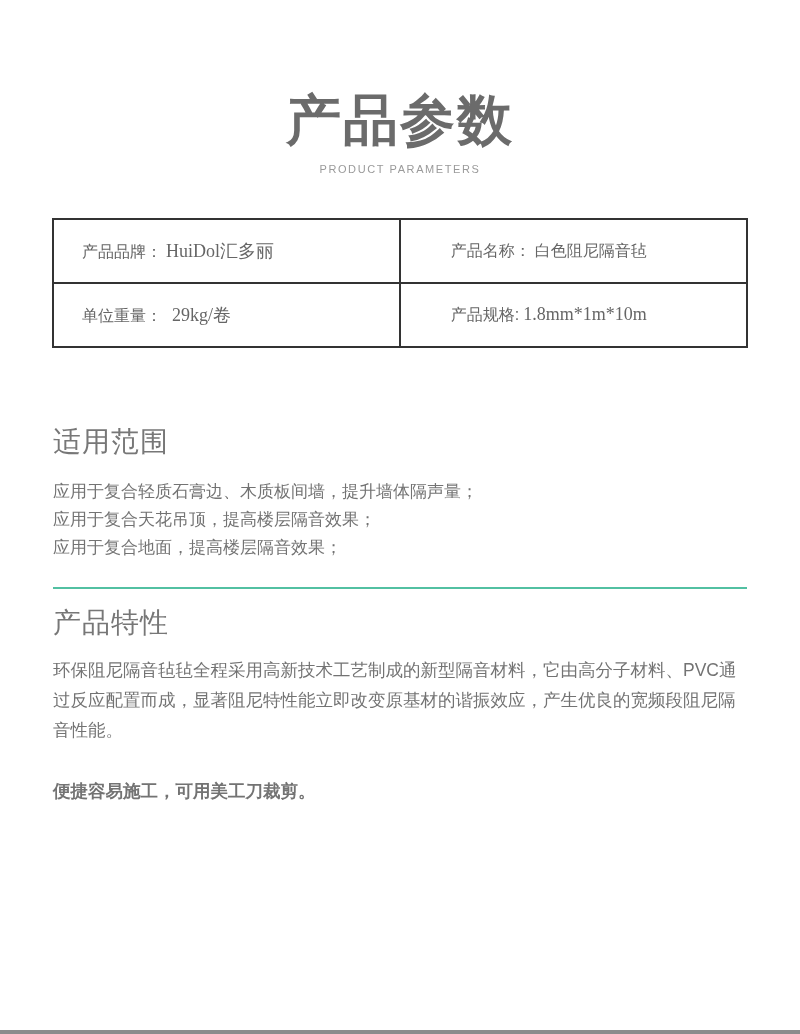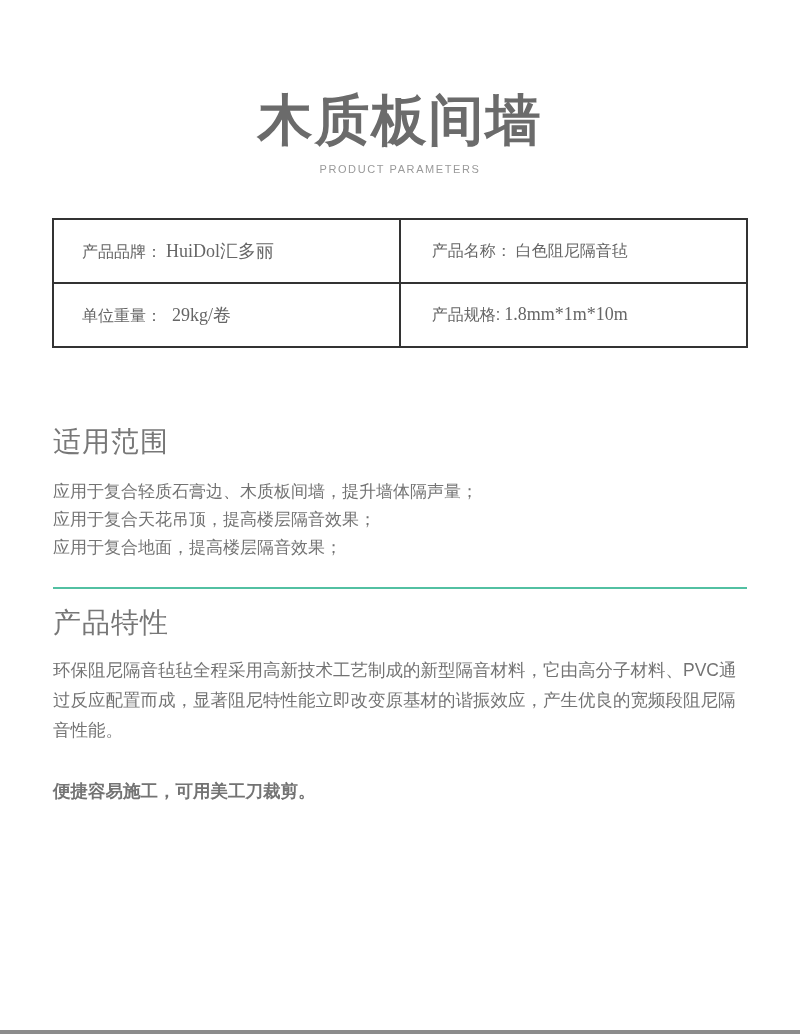--- a/index.html
+++ b/index.html
@@ -47,21 +47,21 @@
   }
   .spec-table td {
     border: 2px solid #333333;
     height: 60px;
     vertical-align: middle;
     font-size: 16px;
     color: #666666;
     white-space: nowrap;
   }
   .spec-table td.col-left  { width: 45.5%; padding-left: 28px; }
-  .spec-table td.col-right { padding-left: 31px; }
+  .spec-table td.col-right { padding-left: 50px; }
   .cell-label {
     font-family: "Liberation Sans", sans-serif;
     color: #666666;
   }
   .cell-value { margin-left: 4px; color: #666666; }
   .value-serif {
     font-family: "Liberation Serif", serif;
     font-size: 18px;
   }
   .value-sans {
@@ -110,21 +110,21 @@
     bottom: 0;
     width: 800px;
     height: 4px;
     background: #8c8c8c;
   }
 </style>
 </head>
 <body>
 
 <div class="header">
-  <h1 class="main-title">木质板间墙</h1>
+  <h1 class="main-title">产品参数</h1>
   <div class="subtitle">PRODUCT PARAMETERS</div>
 </div>
 
 <table class="spec-table">
   <tbody>
     <tr>
       <td class="col-left">
         <span class="cell-label">产品品牌：</span><span class="cell-value value-serif">HuiDol汇多丽</span>
       </td>
       <td class="col-right">

